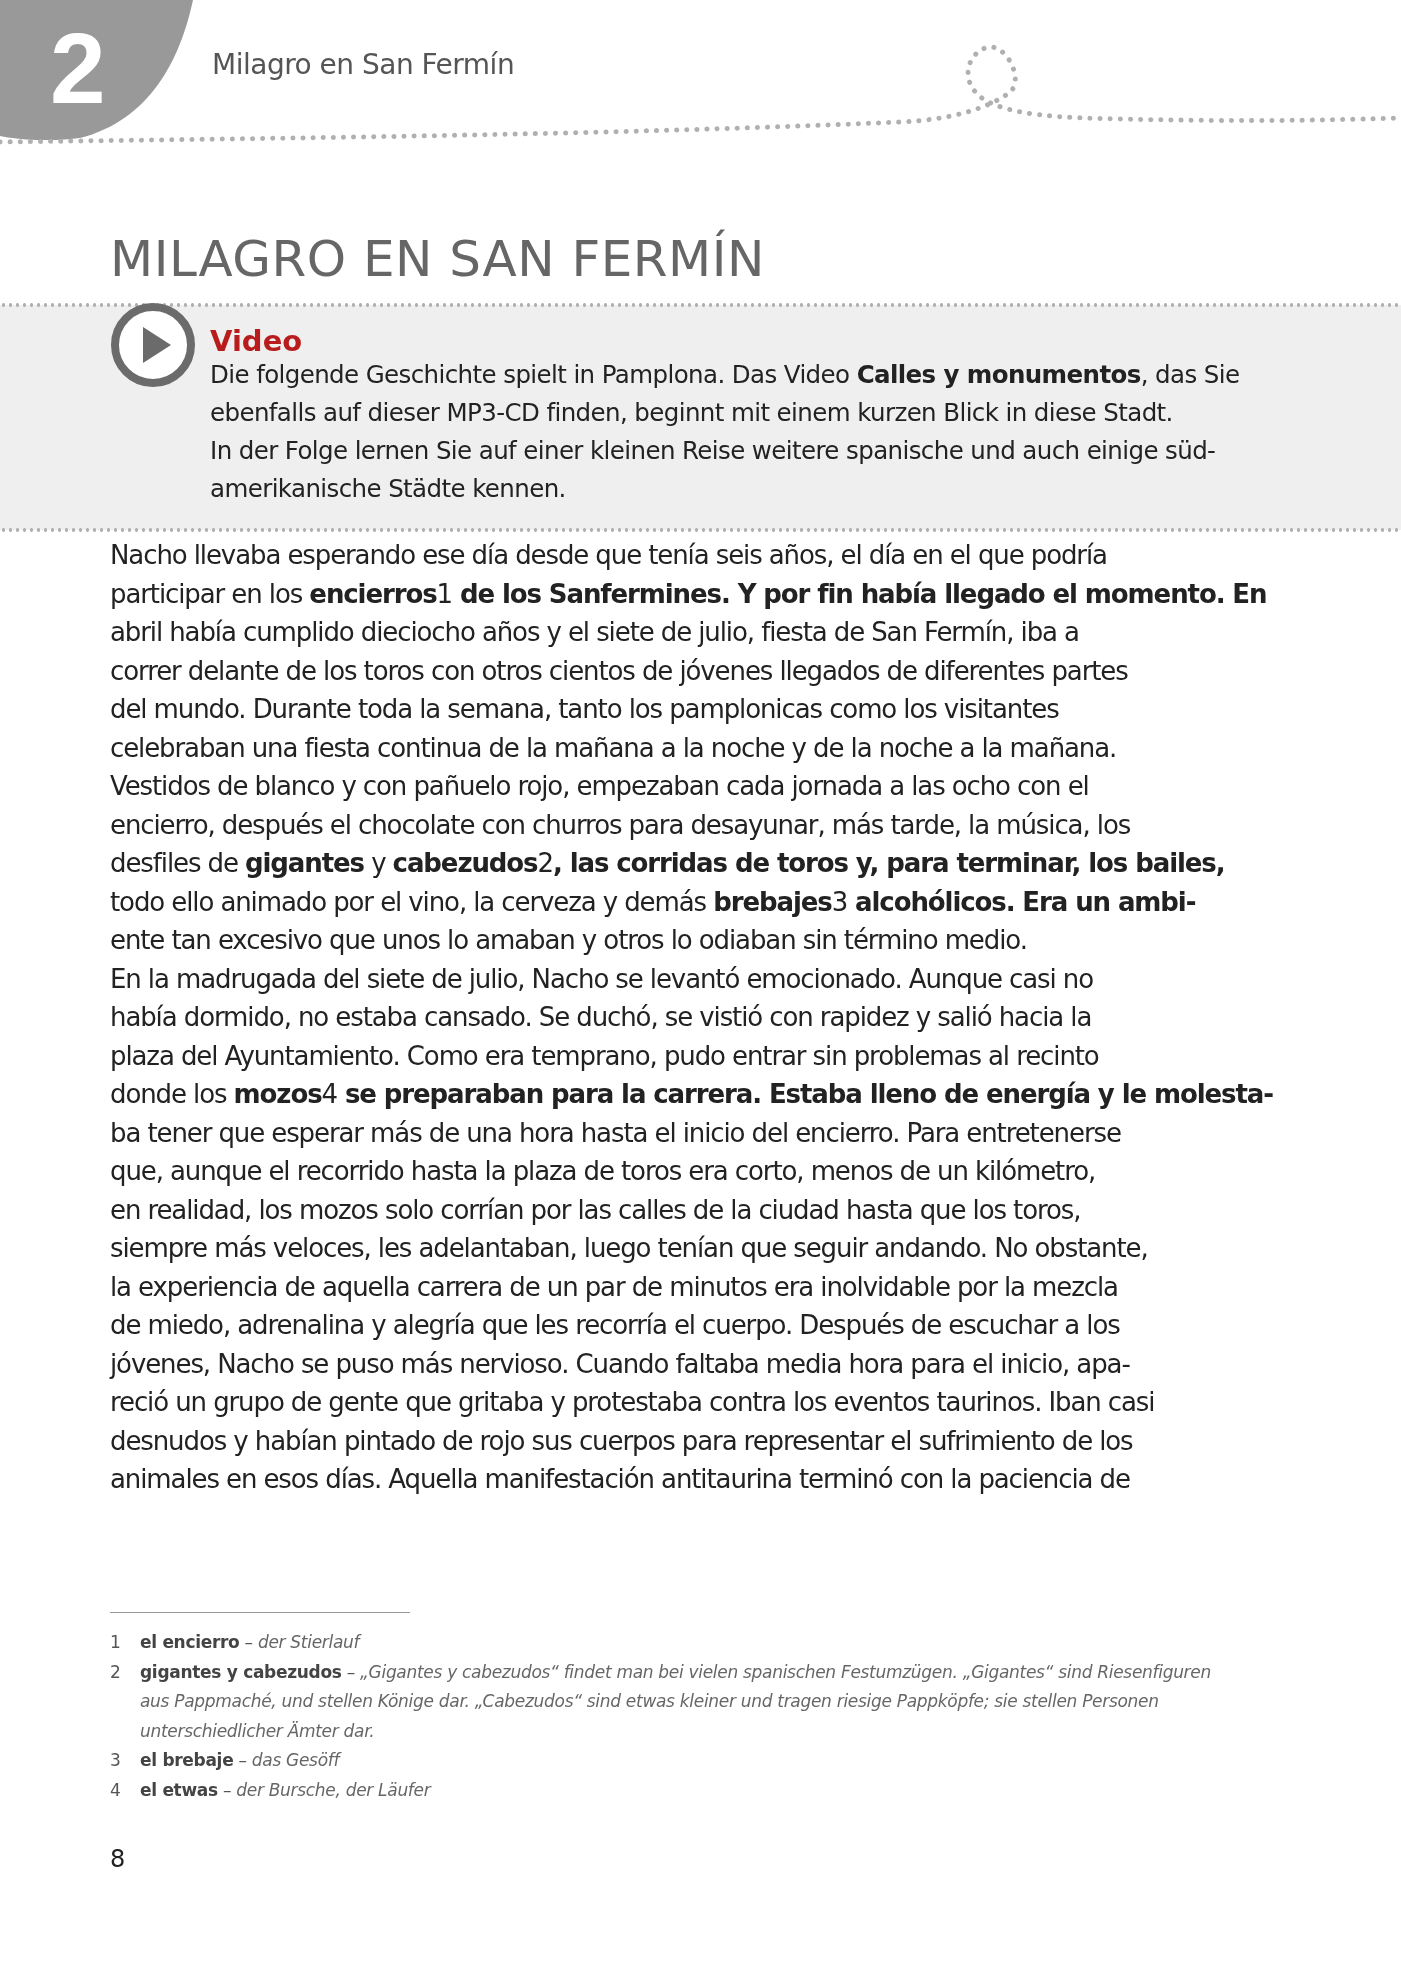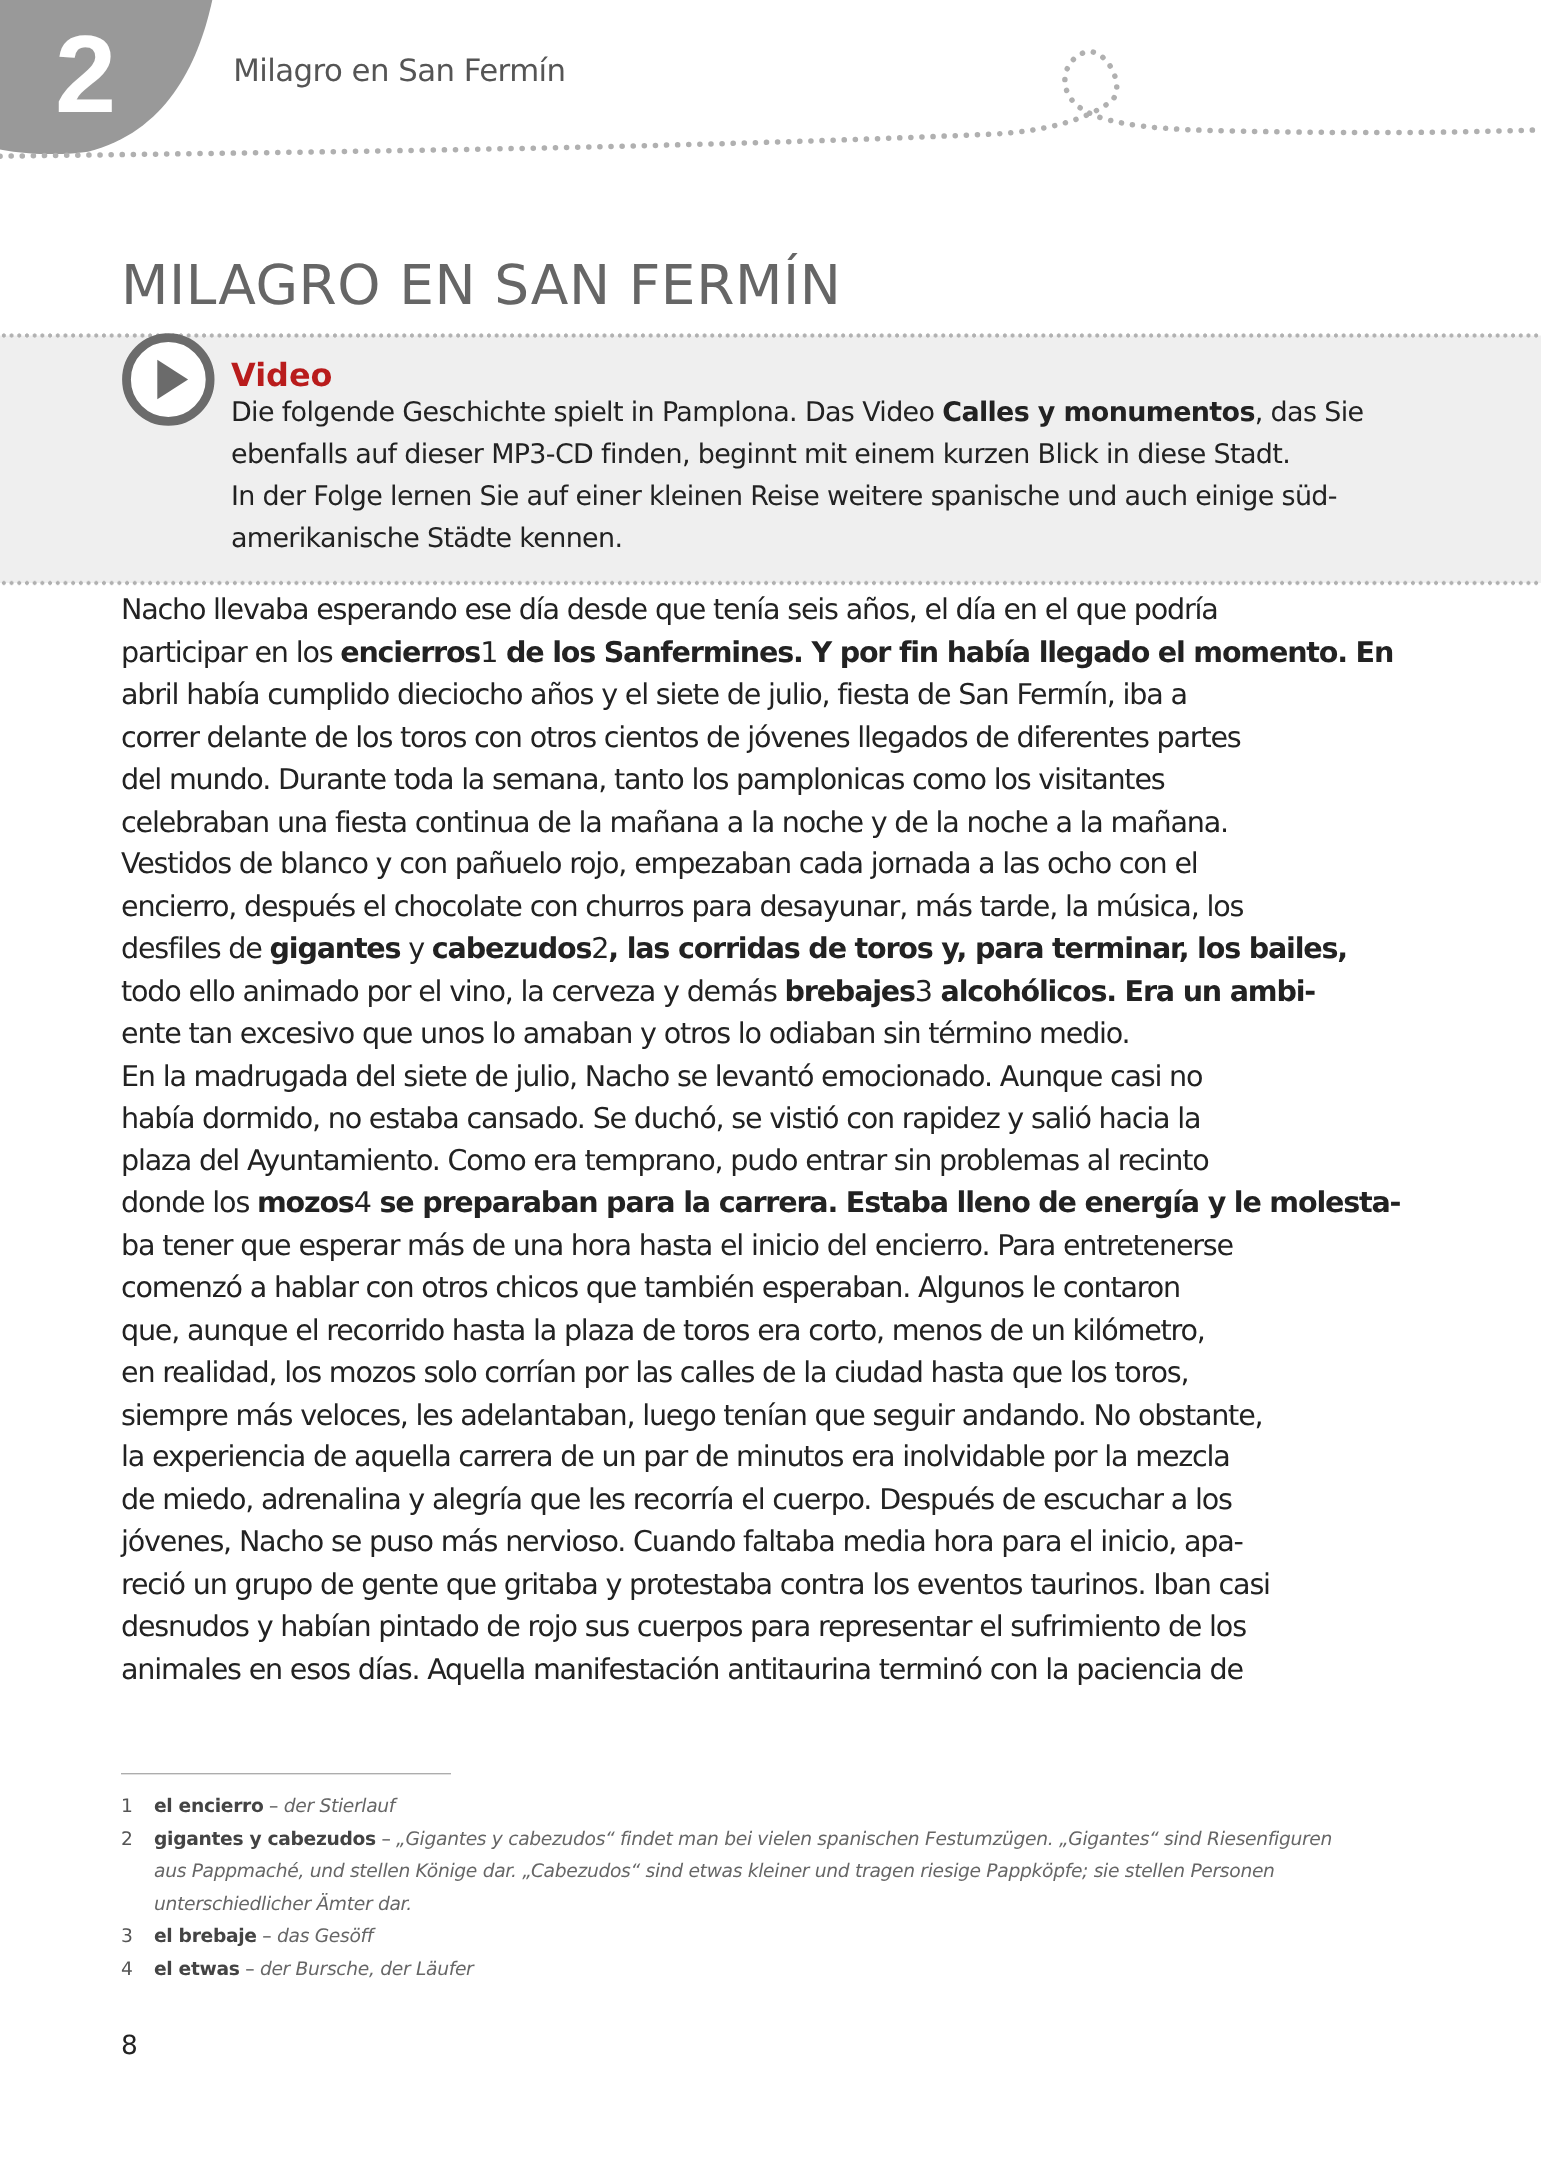--- a/index.html
+++ b/index.html
@@ -87,21 +87,20 @@
     <span class="line">Vestidos de blanco y con pañuelo rojo, empezaban cada jornada a las ocho con el</span>
     <span class="line">encierro, después el chocolate con churros para desayunar, más tarde, la música, los</span>
     <span class="line">desfiles de <b>gigantes</b> y <b>cabezudos</b>2<b>, las corridas de toros y, para terminar, los bailes,</b></span>
     <span class="line">todo ello animado por el vino, la cerveza y demás <b>brebajes</b>3<b> alcohólicos. Era un ambi-</b></span>
     <span class="line">ente tan excesivo que unos lo amaban y otros lo odiaban sin término medio.</span>
     <span class="line">En la madrugada del siete de julio, Nacho se levantó emocionado. Aunque casi no</span>
     <span class="line">había dormido, no estaba cansado. Se duchó, se vistió con rapidez y salió hacia la</span>
     <span class="line">plaza del Ayuntamiento. Como era temprano, pudo entrar sin problemas al recinto</span>
     <span class="line">donde los <b>mozos</b>4<b> se preparaban para la carrera. Estaba lleno de energía y le molesta-</b></span>
     <span class="line">ba tener que esperar más de una hora hasta el inicio del encierro. Para entretenerse</span>
-    <span class="line">comenzó a hablar con otros chicos que también esperaban. Algunos le contaron</span>
     <span class="line">que, aunque el recorrido hasta la plaza de toros era corto, menos de un kilómetro,</span>
     <span class="line">en realidad, los mozos solo corrían por las calles de la ciudad hasta que los toros,</span>
     <span class="line">siempre más veloces, les adelantaban, luego tenían que seguir andando. No obstante,</span>
     <span class="line">la experiencia de aquella carrera de un par de minutos era inolvidable por la mezcla</span>
     <span class="line">de miedo, adrenalina y alegría que les recorría el cuerpo. Después de escuchar a los</span>
     <span class="line">jóvenes, Nacho se puso más nervioso. Cuando faltaba media hora para el inicio, apa-</span>
     <span class="line">reció un grupo de gente que gritaba y protestaba contra los eventos taurinos. Iban casi</span>
     <span class="line">desnudos y habían pintado de rojo sus cuerpos para representar el sufrimiento de los</span>
     <span class="line">animales en esos días. Aquella manifestación antitaurina terminó con la paciencia de</span>
   </div>

